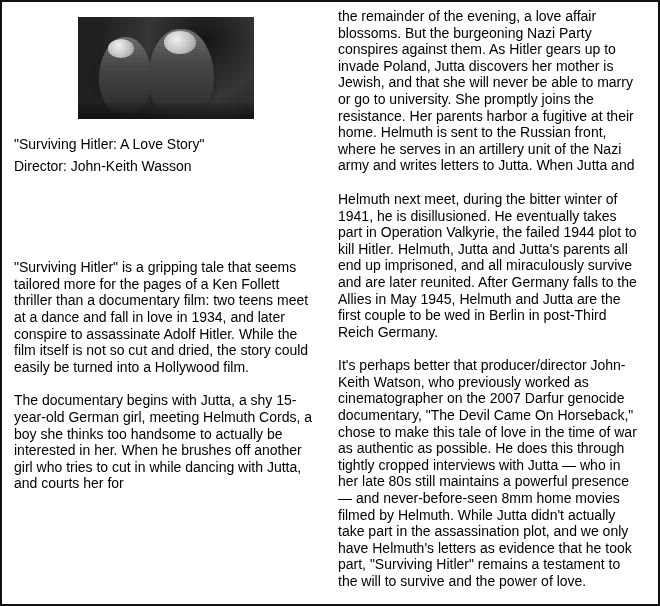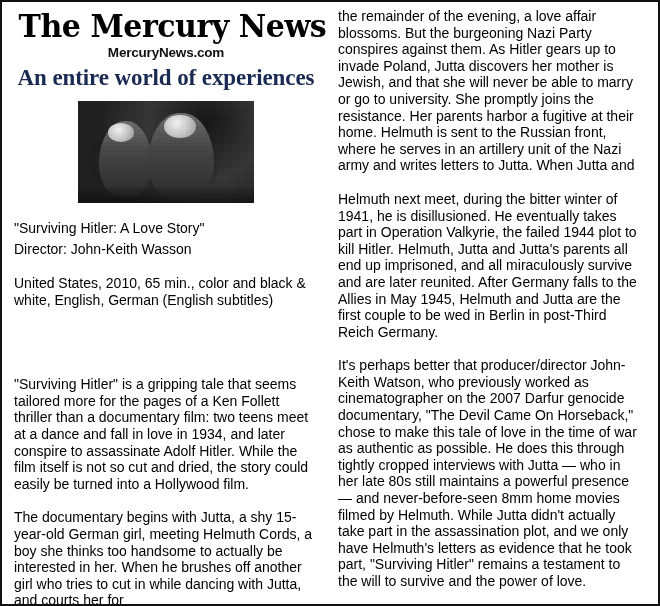--- a/index.html
+++ b/index.html
@@ -159,45 +159,39 @@
   }
 </style>
 </head>
 <body>
 
 <div class="page">
   <div class="columns">
 
     <div class="col col-left">
 
-      <div class="masthead">
-        <div class="masthead-title">The Mercury News</div>
-        <div class="masthead-domain">MercuryNews.com</div>
-        <div class="headline">An entire world of experiences</div>
-      </div>
 
       <div class="photo-wrap">
         <div class="photo">
           <div class="fig fig-a"></div>
           <div class="fig fig-b"></div>
           <div class="face face-a"></div>
           <div class="face face-b"></div>
           <div class="photo-lowband"></div>
         </div>
       </div>
 
       <div class="gap-lg"></div>
 
       <p class="body">"Surviving Hitler: A Love Story"</p>
       <div class="gap-xs"></div>
       <p class="body">Director: John-Keith Wasson</p>
 
       <div class="gap-lg"></div>
 
-      <p class="body">United States, 2010, 65 min., color and black &amp; white, English, German (English subtitles)</p>
 
       <div class="gap-lg"></div>
 
 
       <div class="gap-lg"></div>
 
 
       <div class="gap-lg"></div>
 
 

